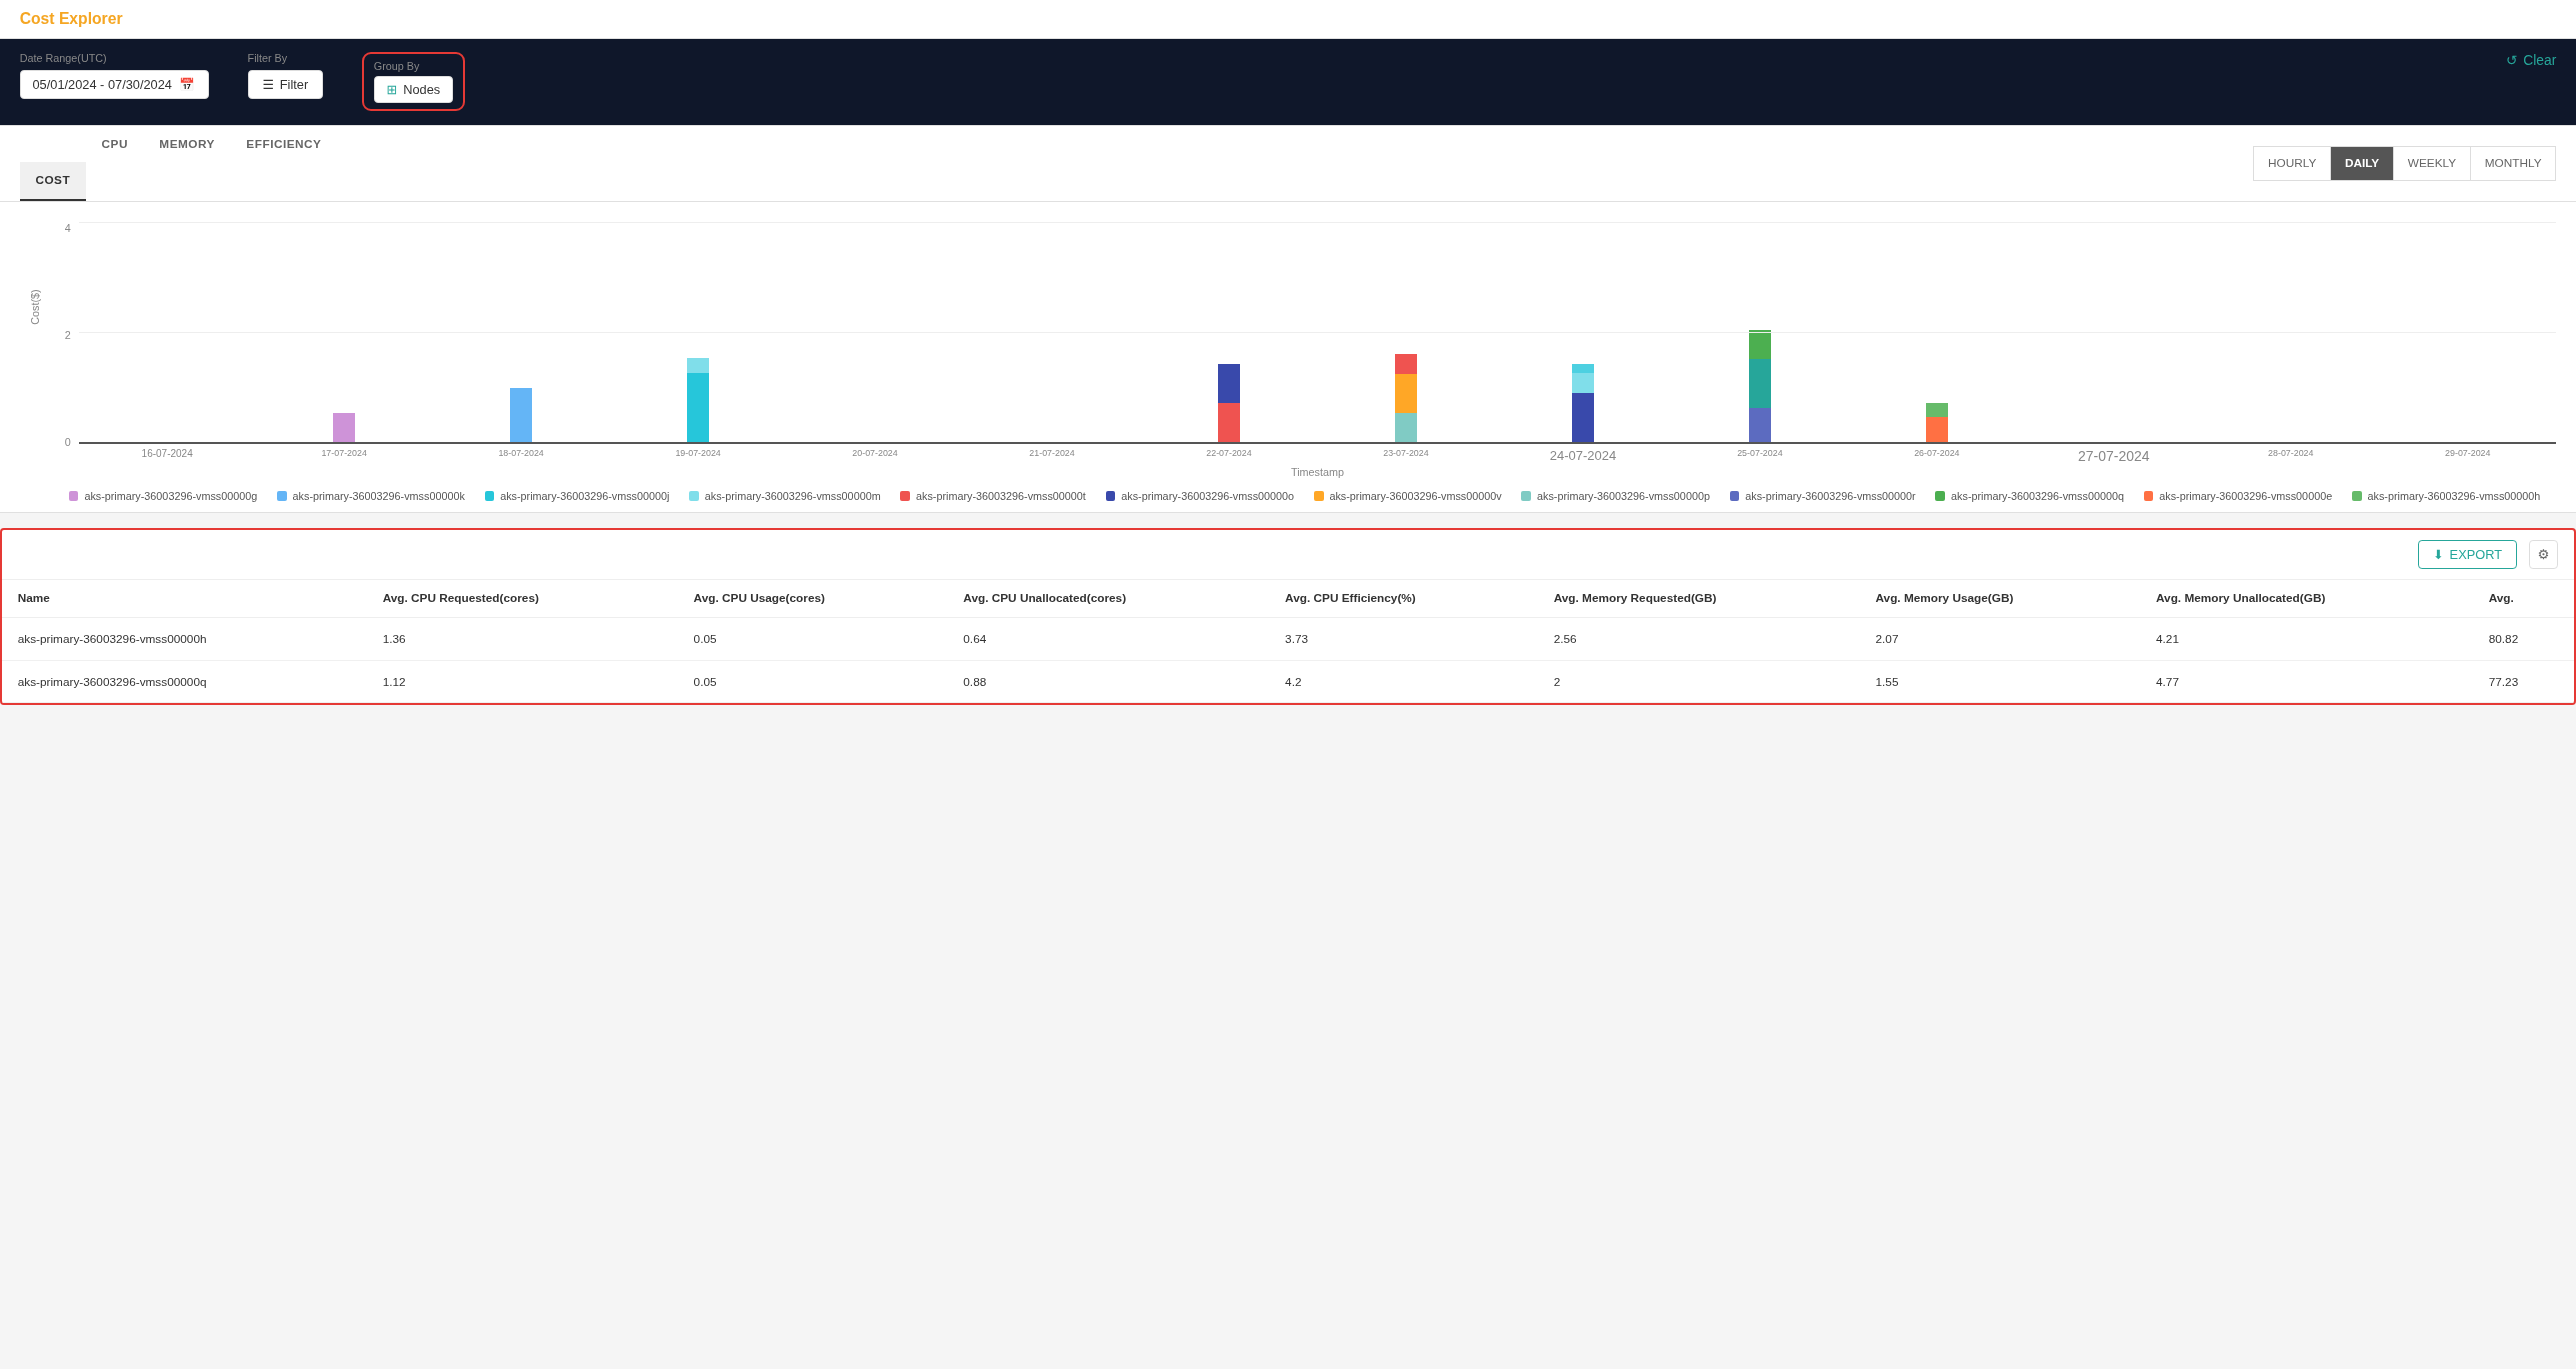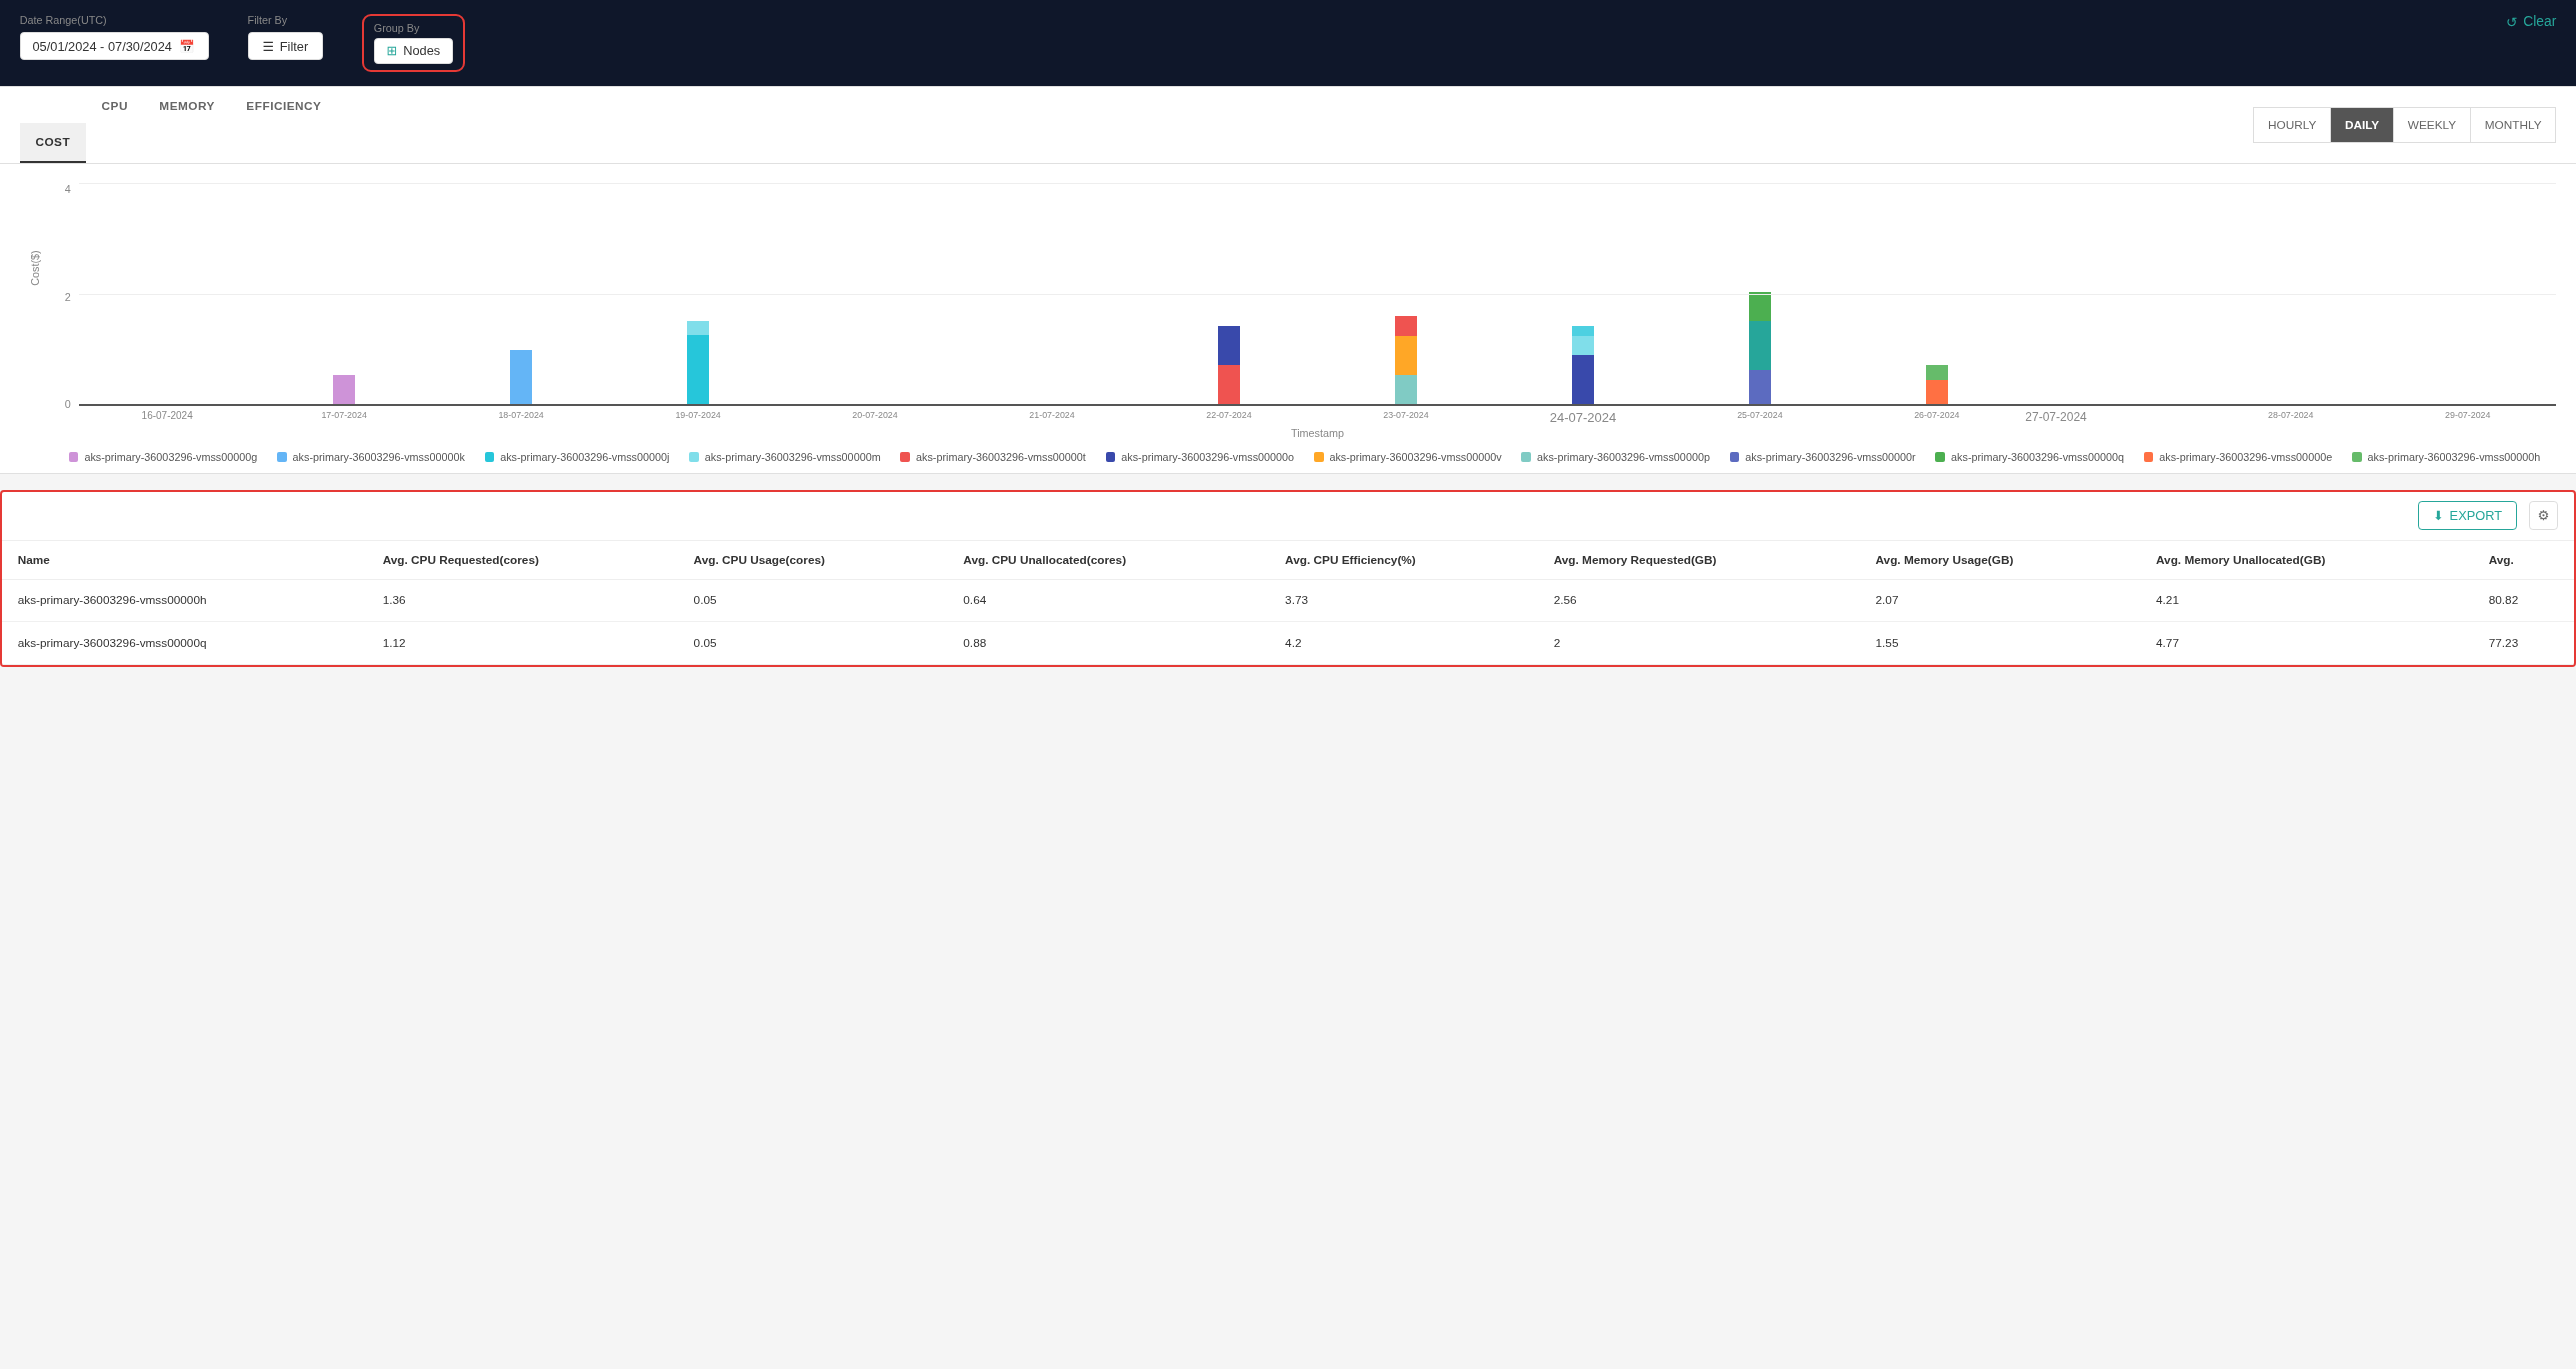--- a/index.html
+++ b/index.html
@@ -49,20 +49,23 @@
     .data-table td { padding: 13.8px 15.7px; font-size: 11.8px; color: #333; border-bottom: 1px solid #f0f0f0; white-space: nowrap; }
     .data-table tr.total-row td { font-weight: 700; font-style: italic; }
     
     .page-wrapper { padding: 0; background: #f5f5f5; }
   </style>
 </head>
 <body>
 
 <div class="page-wrapper">
 
+  <div class="top-bar">
+    <span class="app-title">Cost Explorer</span>
+  </div>
 
   <div class="controls-bar">
     <div class="control-group">
       <span class="control-label">Date Range(UTC)</span>
       <button class="date-range-btn">
         <span>05/01/2024 - 07/30/2024</span>
         <span class="cal-icon">📅</span>
       </button>
     </div>
 
@@ -214,21 +217,21 @@
           <div style="flex:1;text-align:center;font-size:8.9px;color:#888;">17-07-2024</div>
           <div style="flex:1;text-align:center;font-size:8.9px;color:#888;">18-07-2024</div>
           <div style="flex:1;text-align:center;font-size:8.9px;color:#888;">19-07-2024</div>
           <div style="flex:1;text-align:center;font-size:8.9px;color:#888;">20-07-2024</div>
           <div style="flex:1;text-align:center;font-size:8.9px;color:#888;">21-07-2024</div>
           <div style="flex:1;text-align:center;font-size:8.9px;color:#888;">22-07-2024</div>
           <div style="flex:1;text-align:center;font-size:8.9px;color:#888;">23-07-2024</div>
           <div style="flex:1;text-align:center;font-size:13px;color:#888;">24-07-2024</div>
           <div style="flex:1;text-align:center;font-size:8.9px;color:#888;">25-07-2024</div>
           <div style="flex:1;text-align:center;font-size:8.9px;color:#888;">26-07-2024</div>
-          <div style="flex:1;font-size:12px;color:#888;">27-07-2024</div>
+          <div style="flex:1;text-align:center;font-size:14px;color:#888;">27-07-2024</div>
           <div style="flex:1;text-align:center;font-size:8.9px;color:#888;">28-07-2024</div>
           <div style="flex:1;text-align:center;font-size:8.9px;color:#888;">29-07-2024</div>
         </div>
         <div style="text-align:center;font-size:10.8px;color:#888;margin-top:2px;">Timestamp</div>
       </div>
     </div>
 
     <div class="legend">
       <div class="legend-item">
         <div class="legend-dot" style="background:#ce93d8;"></div>

